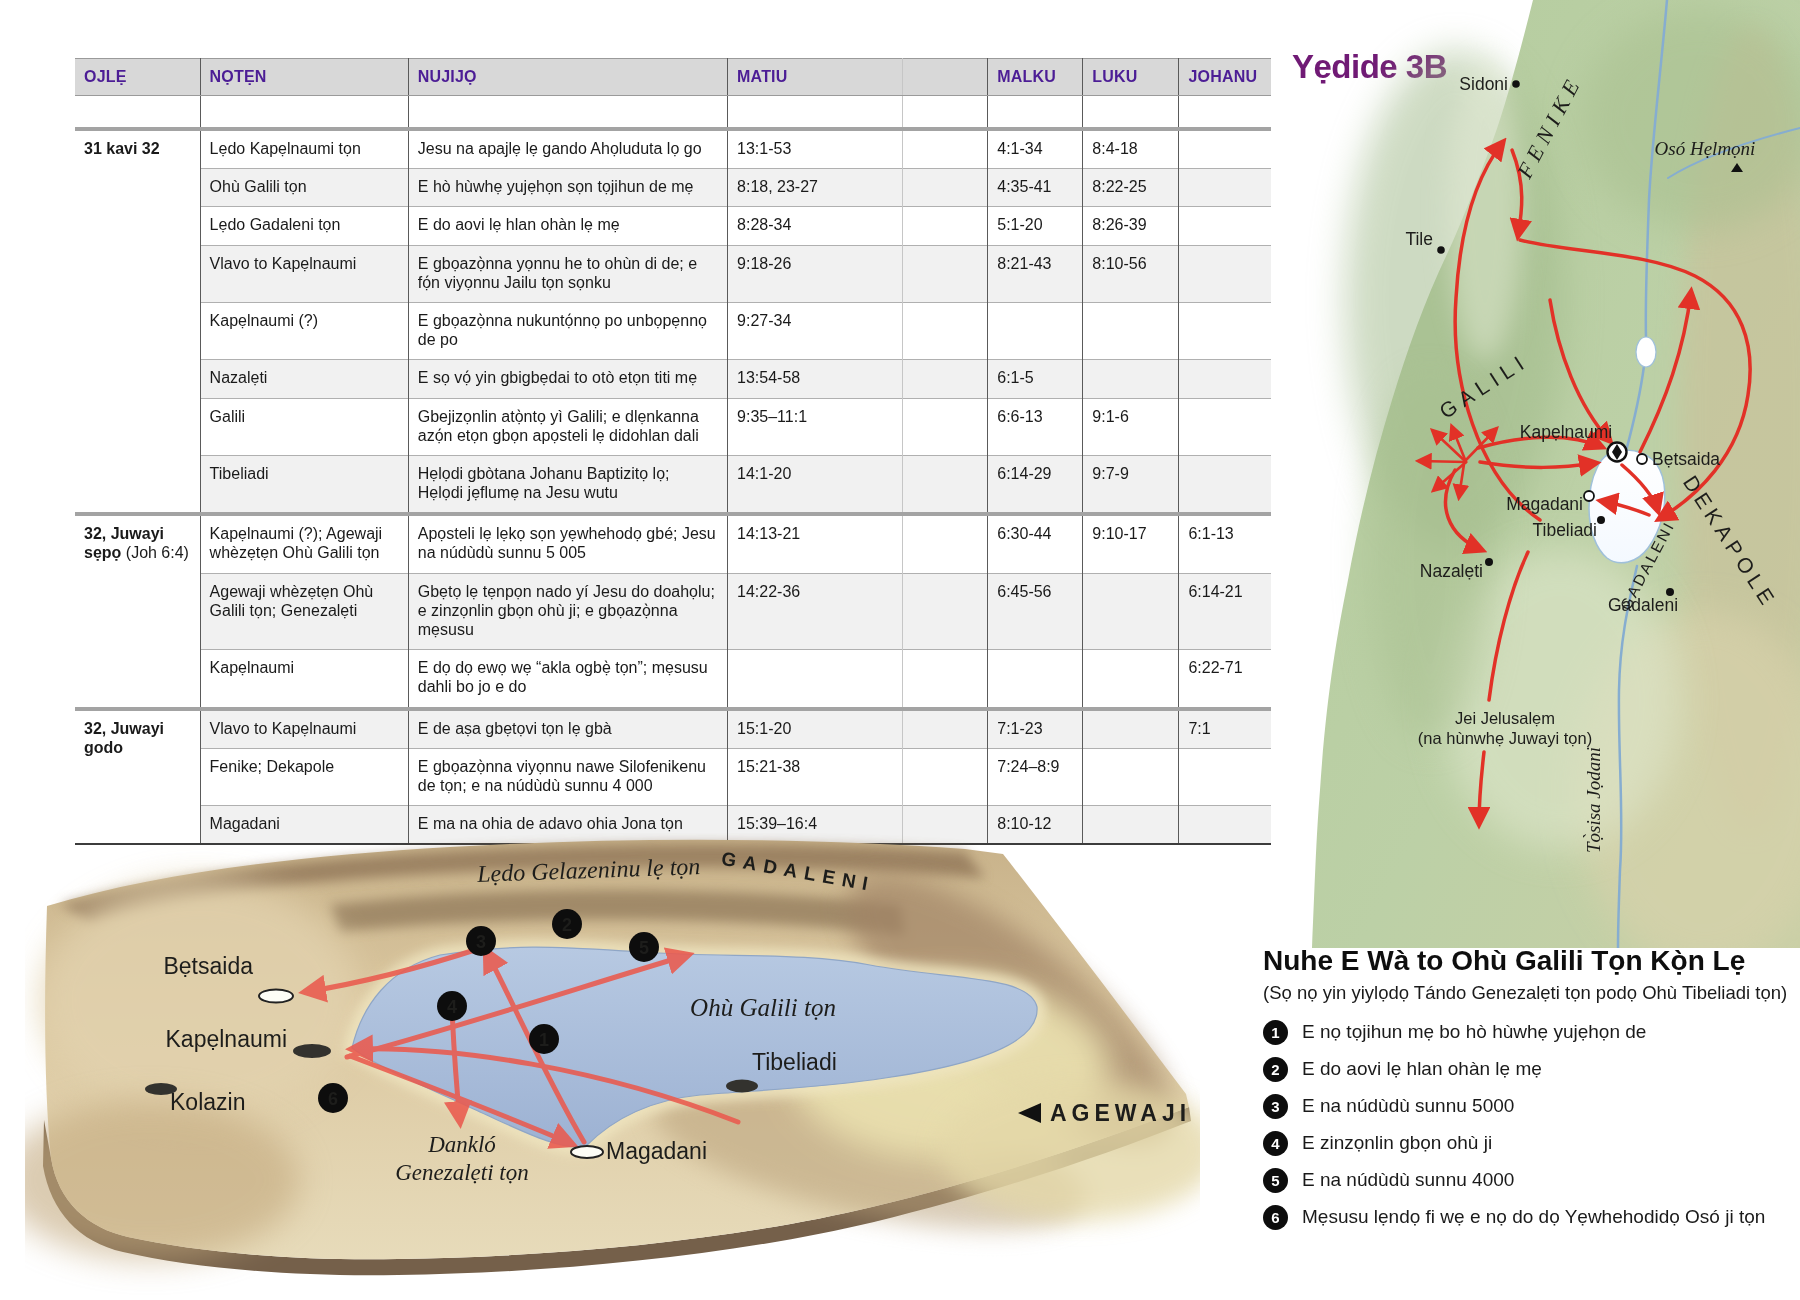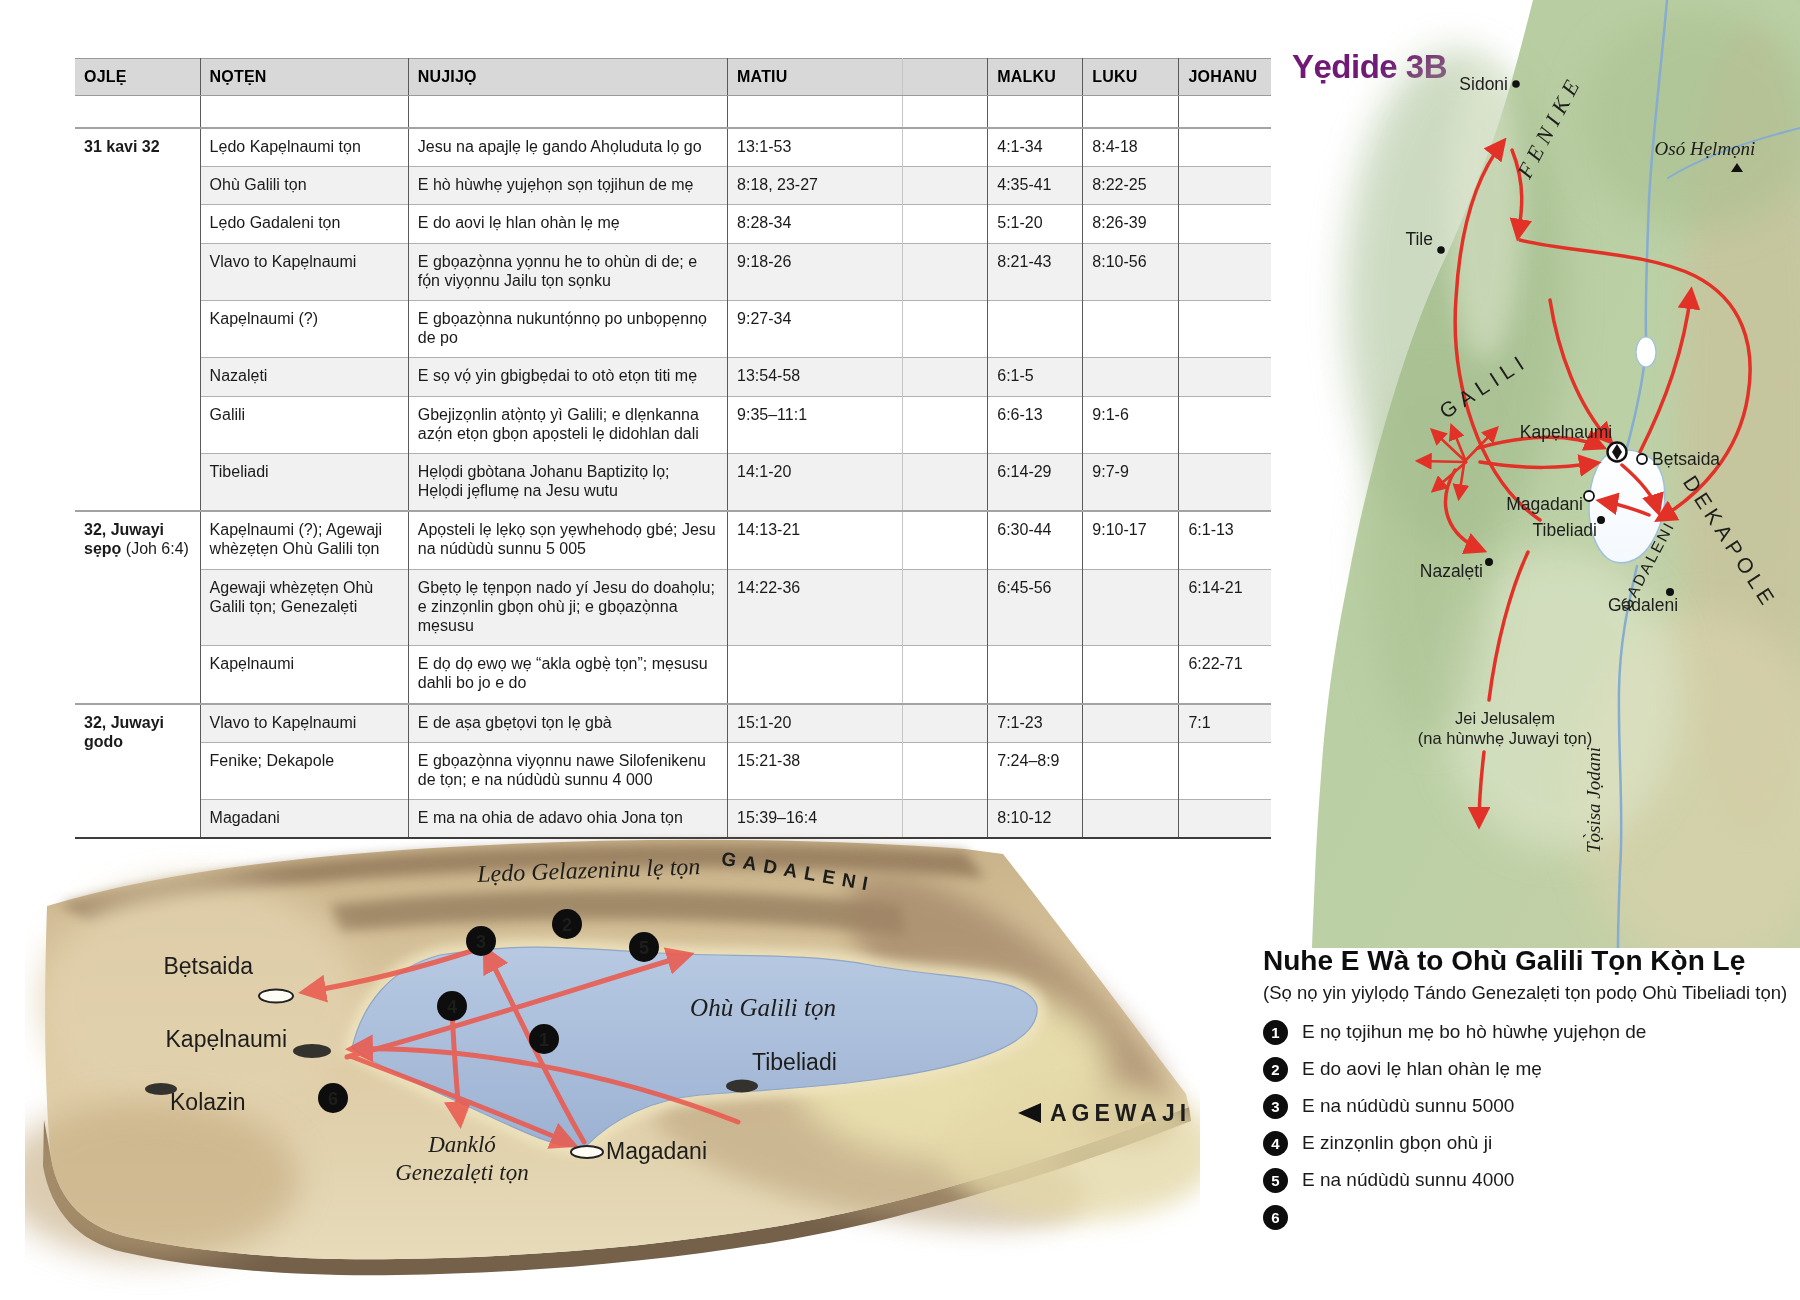--- a/index.html
+++ b/index.html
@@ -3,26 +3,26 @@
 <meta charset="utf-8">
 <style>
   html,body{margin:0;padding:0;background:#fff;}
   body{width:1800px;height:1300px;position:relative;overflow:hidden;
        font-family:"Liberation Sans",sans-serif;color:#1a1a1a;}
   
   #table-wrap{position:absolute;left:75px;top:58px;width:1196px;}
   #table-wrap table{border-collapse:collapse;width:1196px;table-layout:fixed;
        border-top:1px solid #9a9a9a;border-bottom:2px solid #3c3c3c;}
   #table-wrap th{background:#d8d8d8;text-align:left;font-size:16px;font-weight:bold;
-       padding:9px 9px;color:#000000;border-bottom:1px solid #9a9a9a;letter-spacing:.2px;}
+       padding:9px 9px;color:#4c1d95;border-bottom:1px solid #9a9a9a;letter-spacing:.2px;}
   #table-wrap td{font-size:16px;line-height:1.2;padding:8px 9px 10px 9px;vertical-align:top;}
   tr.spacer td{padding:0;height:13px;}
   td.c1,th.c1,td.c2,th.c2,td.c3,th.c3,td.c5,th.c5,td.c6,th.c6,td.c7,th.c7{border-left:1px solid #5a5a5a;}
   td.c4,th.c4{border-left:1px solid #c6c6c6;}
-  tr.gstart td{border-top:2px solid #a3a3a3;}
+  tr.gstart td{border-top:4px solid #a3a3a3;}
   tr.sub td{border-top:1px solid #b0b0b0;}
   tr .shaded{background:#f1f1f1;}
   td.period{background:#fff !important;}
   td.period .pname{font-weight:bold;}
   td.c3,td.c5,td.c6,td.c7{white-space:nowrap;margin-top:43px;}
   
   #big-title{position:absolute;left:1292px;top:48px;font-size:33px;font-weight:600;
        letter-spacing:-.5px;color:#701a75;}
   
   #legend{position:absolute;left:1263px;top:946px;width:540px;}
@@ -456,15 +456,16 @@
       <li>
         <span class="badge">4</span>
         <span>E zinzọnlin gbọn ohù ji</span>
       </li>
       <li>
         <span class="badge">5</span>
         <span>E na núdùdù sunnu 4000</span>
       </li>
       <li>
         <span class="badge">6</span>
+        <span>Mẹsusu lẹndọ fi wẹ e nọ do dọ Yẹwhehodidọ Osó ji tọn</span>
       </li>
     </ul>
 </div>
 
 </body></html>

